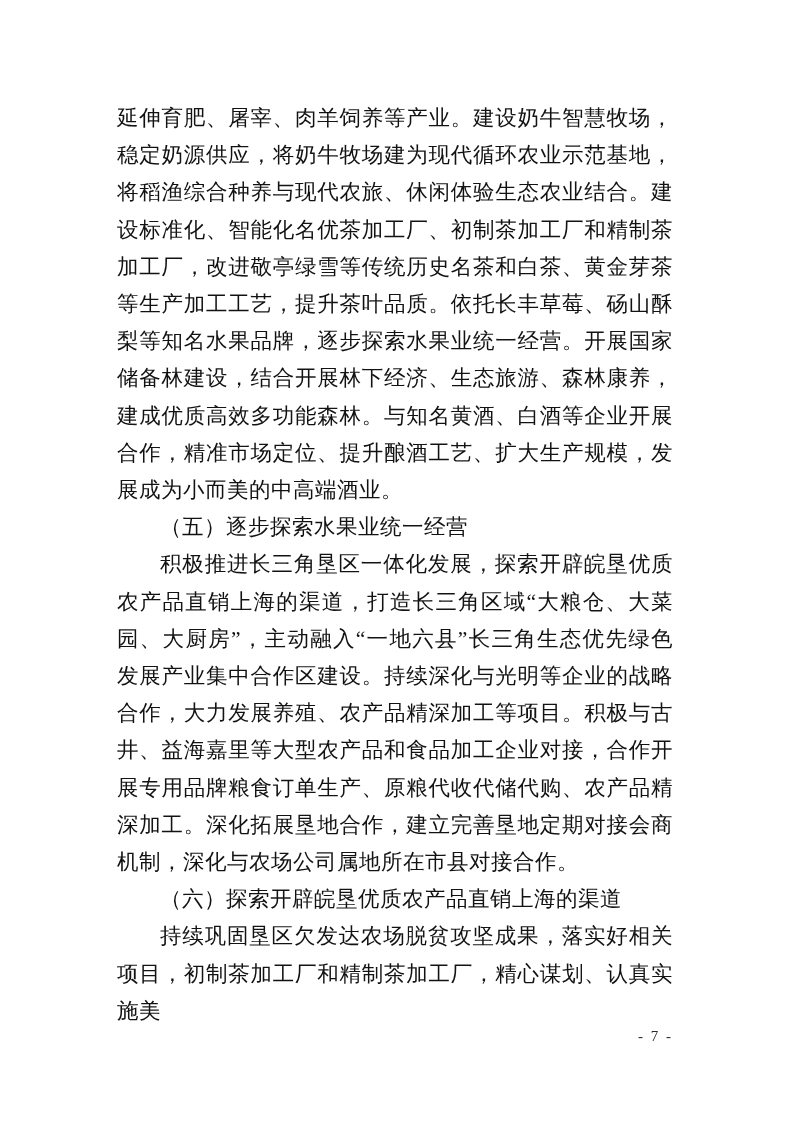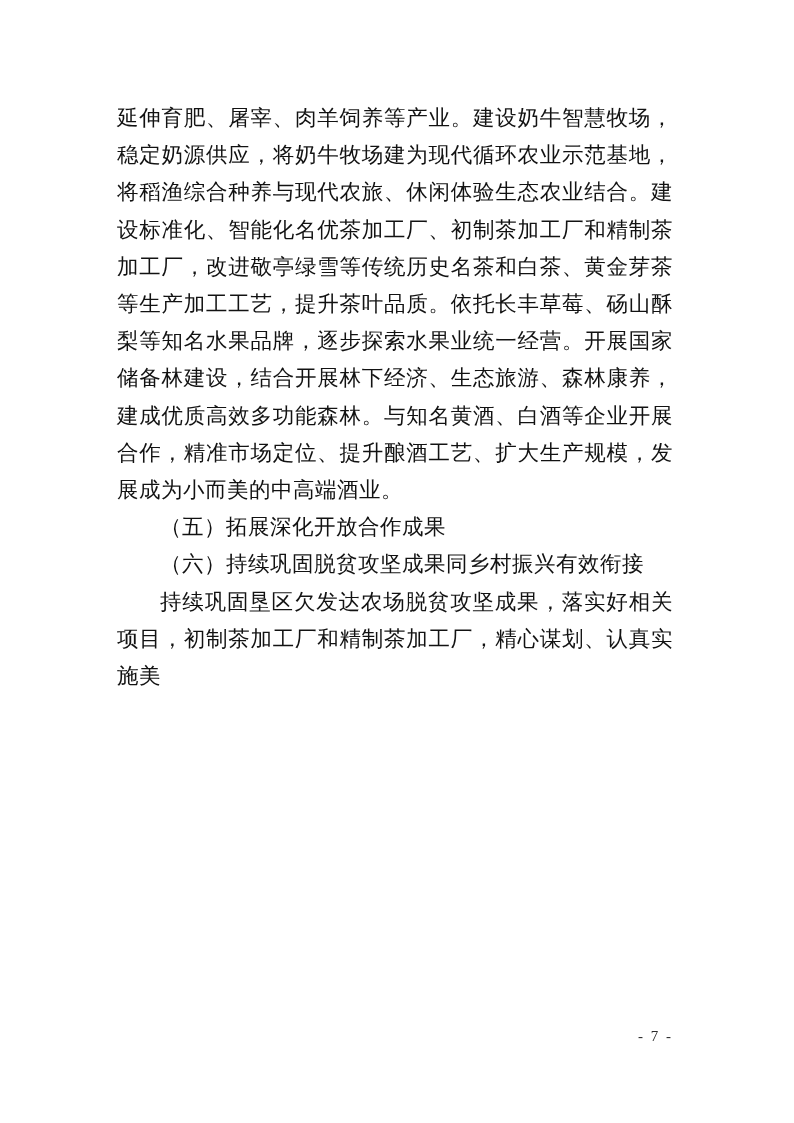--- a/index.html
+++ b/index.html
@@ -46,19 +46,20 @@
       letter-spacing: 2px;
       font-family: "Liberation Serif", "DejaVu Serif", serif;
     }
   </style>
 </head>
 <body>
 
 <div class="page">
   <div class="text-block">
     <p>延伸育肥、屠宰、肉羊饲养等产业。建设奶牛智慧牧场，稳定奶源供应，将奶牛牧场建为现代循环农业示范基地，将稻渔综合种养与现代农旅、休闲体验生态农业结合。建设标准化、智能化名优茶加工厂、初制茶加工厂和精制茶加工厂，改进敬亭绿雪等传统历史名茶和白茶、黄金芽茶等生产加工工艺，提升茶叶品质。依托长丰草莓、砀山酥梨等知名水果品牌，逐步探索水果业统一经营。开展国家储备林建设，结合开展林下经济、生态旅游、森林康养，建成优质高效多功能森林。与知名黄酒、白酒等企业开展合作，精准市场定位、提升酿酒工艺、扩大生产规模，发展成为小而美的中高端酒业。</p>
-    <p class="indent section-heading">（五）拓展深化开放合作成果</p>
-    <p class="indent section-heading">（六）持续巩固脱贫攻坚成果同乡村振兴有效衔接</p>
+    <p class="indent section-heading">（五）逐步探索水果业统一经营</p>
+    <p class="indent">积极推进长三角垦区一体化发展，探索开辟皖垦优质农产品直销上海的渠道，打造长三角区域“大粮仓、大菜园、大厨房”，主动融入“一地六县”长三角生态优先绿色发展产业集中合作区建设。持续深化与光明等企业的战略合作，大力发展养殖、农产品精深加工等项目。积极与古井、益海嘉里等大型农产品和食品加工企业对接，合作开展专用品牌粮食订单生产、原粮代收代储代购、农产品精深加工。深化拓展垦地合作，建立完善垦地定期对接会商机制，深化与农场公司属地所在市县对接合作。</p>
+    <p class="indent section-heading">（六）探索开辟皖垦优质农产品直销上海的渠道</p>
     <p class="indent">持续巩固垦区欠发达农场脱贫攻坚成果，落实好相关项目，初制茶加工厂和精制茶加工厂，精心谋划、认真实施美</p>
   </div>
 
   <div class="page-footer">- 7 -</div>
 </div>
 
 </body></html>

